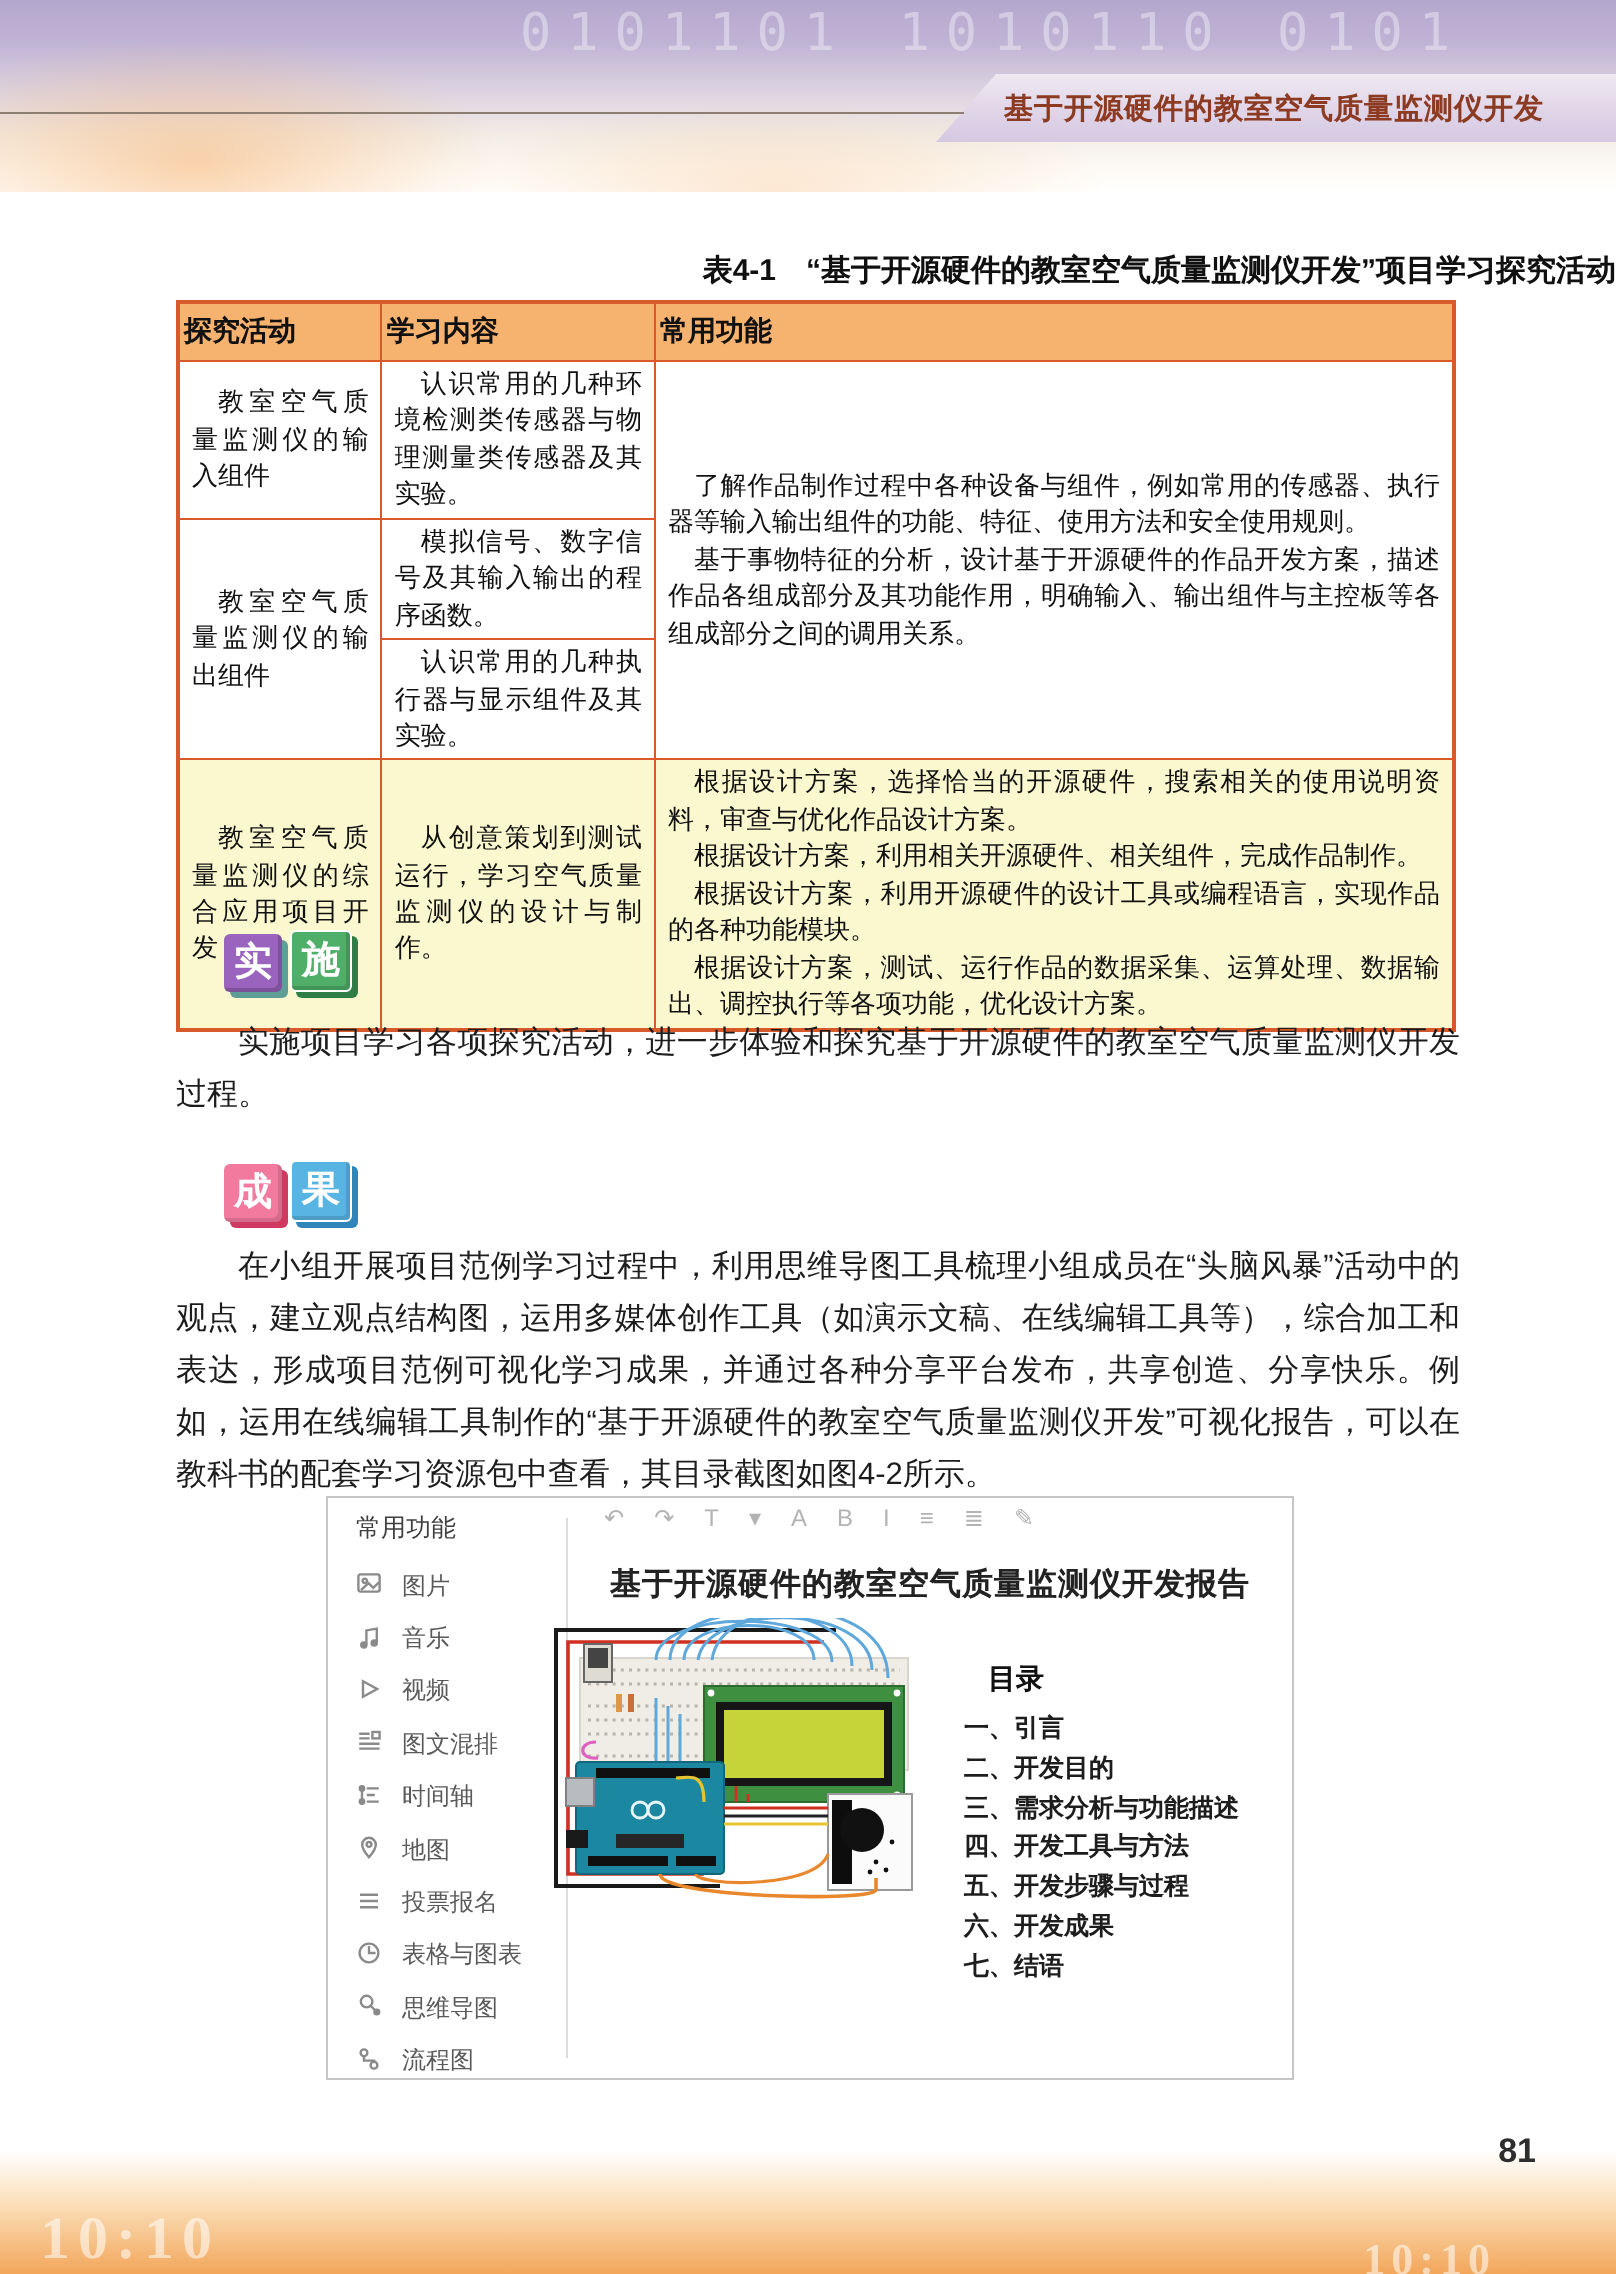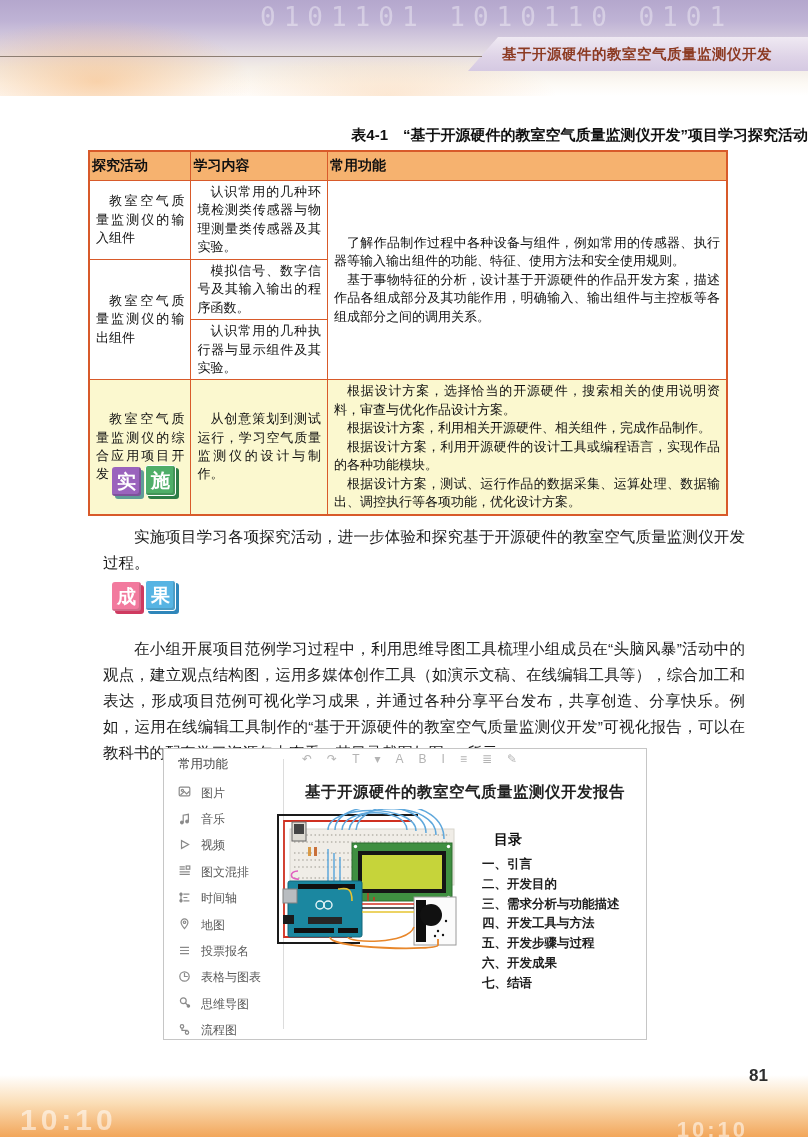--- a/index.html
+++ b/index.html
@@ -49,21 +49,21 @@
   .cube{display:inline-block;width:29px;height:29px;line-height:29px;text-align:center;
     color:#fff;font-weight:bold;font-size:19px;border-radius:3px;}
   .cube-a1{background:#9a63bd;box-shadow:3px 3px 0 #5f9e97, inset -2px -2px 0 rgba(0,0,0,.18);}
   .cube-a2{background:#4fae68;box-shadow:3px 3px 0 #2e7d47, inset -2px -2px 0 rgba(0,0,0,.15);
     margin-left:4px;border:1px solid #fff;transform:translateY(-2px);}
   .cube-b1{background:#f27a9e;box-shadow:3px 3px 0 #cf3a60, inset -2px -2px 0 rgba(0,0,0,.12);}
   .cube-b2{background:#57b4e3;box-shadow:3px 3px 0 #2f86ba, inset -2px -2px 0 rgba(0,0,0,.12);
     margin-left:4px;border:1px solid #fff;transform:translateY(-2px);}
   
   .para{position:absolute;left:88px;width:642px;font-size:15.5px;line-height:26px;
-    text-indent:2em;text-align:justify;color:#1c1c1c;margin:15px;}
+    text-indent:2em;text-align:justify;color:#1c1c1c;margin:0;}
   
   .figure{position:absolute;top:748px;left:163px;width:484px;height:292px;
     background:#fff;border:1px solid #c6c6c6;box-sizing:border-box;padding-left:27px;}
   .fig-sidebar{position:absolute;top:0;left:0;width:118px;height:100%;}
   .fig-sidebar .sb-title{margin:7px 0 0 14px;font-size:12.5px;color:#3f3f3f;}
   .sb-items{margin-top:7px;}
   .sb-item{display:flex;align-items:center;gap:10px;height:26.4px;padding-left:14px;
     font-size:12px;color:#5a5a5a;cursor:default;}
   .sb-item svg{flex:0 0 auto;}
   .fig-divider{position:absolute;left:119px;top:10px;bottom:10px;width:1px;background:#dcdcdc;}
@@ -73,21 +73,21 @@
     font-size:15.5px;font-weight:bold;color:#222;letter-spacing:.5px;}
   .fig-svg{position:absolute;left:104px;top:60px;}
   .fig-toc{position:absolute;left:318px;top:82px;width:160px;}
   .toc-title{font-size:14px;font-weight:bold;color:#111;margin:0 0 6px 12px;}
   .toc-item{font-size:12.5px;font-weight:600;color:#1d1d1d;line-height:19.8px;white-space:nowrap;}
   .fig-caption{position:absolute;top:1046px;left:0;width:808px;text-align:center;
     font-size:13.5px;font-weight:600;color:#8c3a22;}
   
   .footer{position:absolute;left:0;bottom:0;width:808px;height:62px;
     background:linear-gradient(180deg,rgba(255,255,255,0) 0%,rgba(250,216,170,.85) 45%,#f2a65a 100%);}
-  .footer-digits{position:absolute;font-family:Liberation Sans, sans-serif;font-weight:bold;
+  .footer-digits{position:absolute;font-family:Liberation Serif, serif;font-weight:bold;
     color:rgba(255,255,255,.55);}
   .fd-left{left:20px;bottom:0px;font-size:30px;letter-spacing:4px;}
   .fd-right{right:60px;bottom:-6px;font-size:22px;letter-spacing:3px;}
   .page-number{position:absolute;top:1066px;right:40px;font-size:17px;font-weight:600;color:#2e2e2e;}
 </style>
 </head>
 <body>
 
 <div class="page">
 

